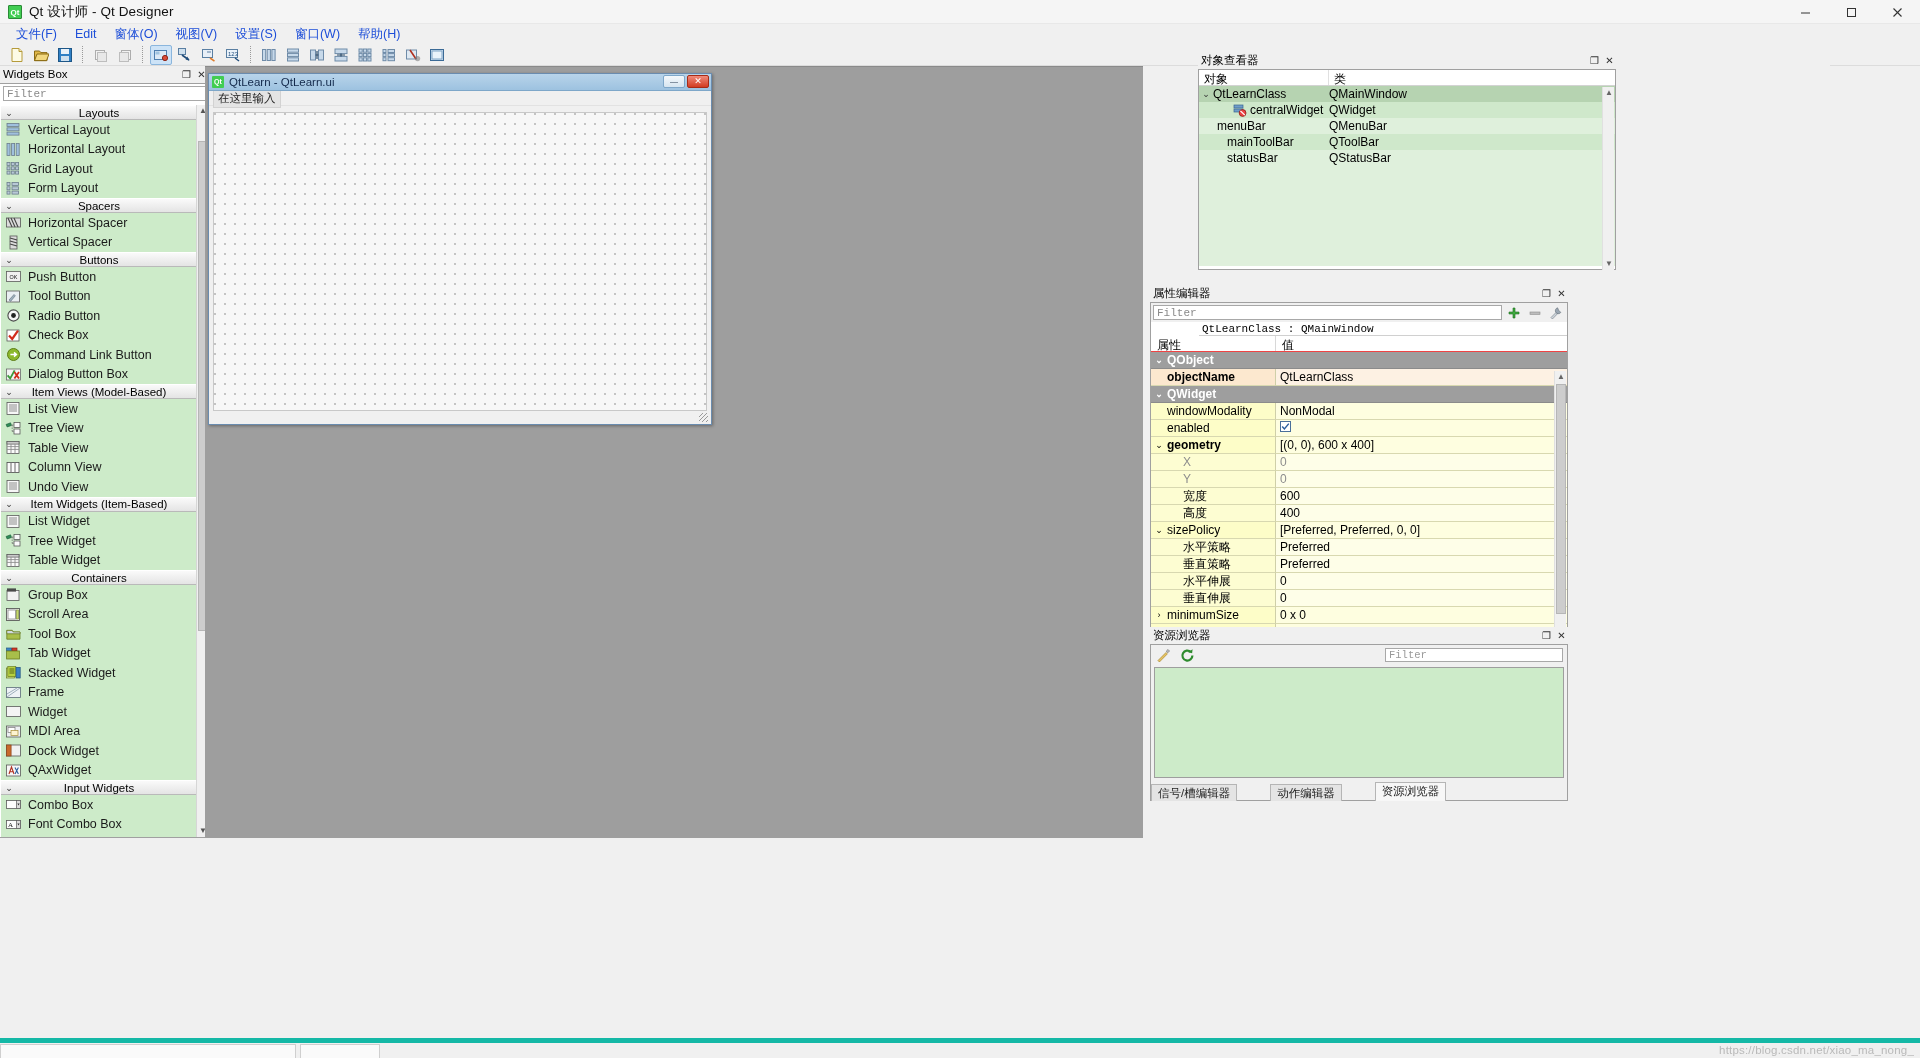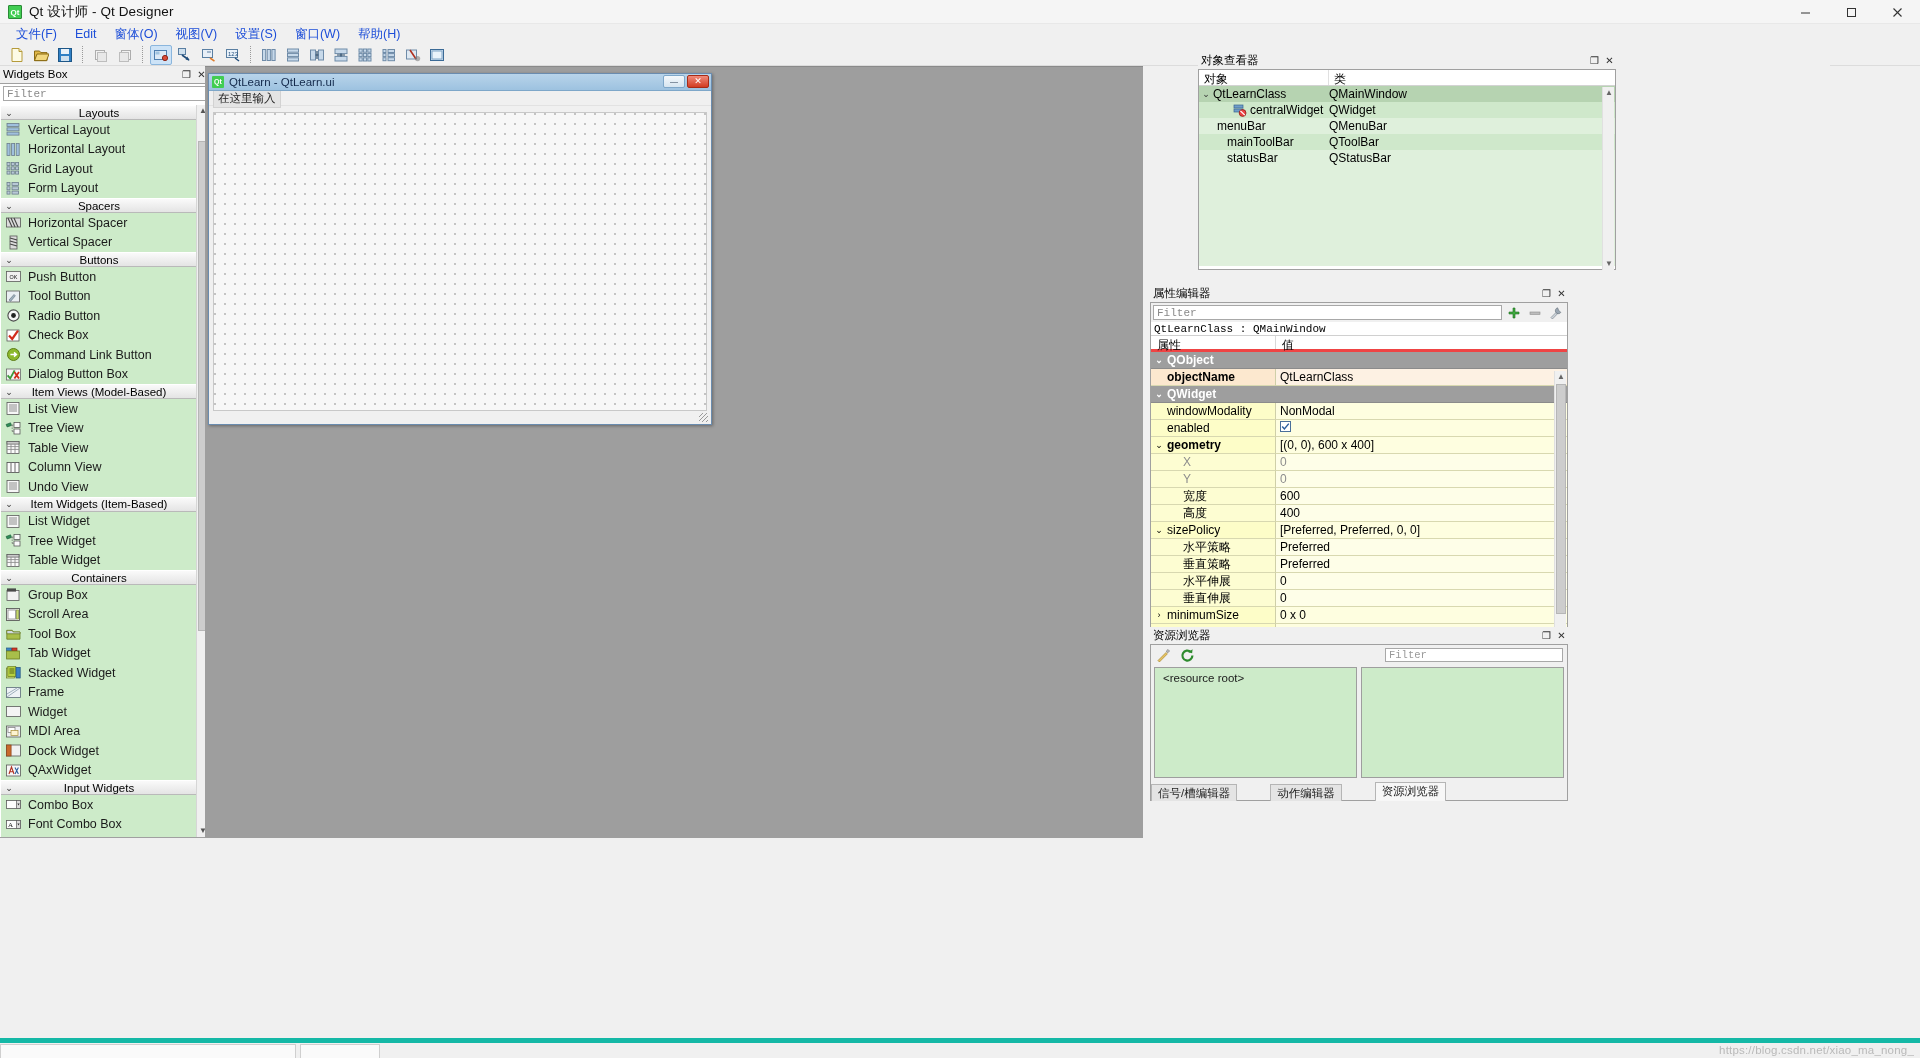--- a/index.html
+++ b/index.html
@@ -196,24 +196,24 @@
     height:19px; display:flex; align-items:center; background:#f0f0f0; padding:0 2px; gap:3px;
   }
   .pe-filter{
     flex:1; height:15px; background:#fff; border:1px solid #a8a8a8;
     font-family:"Liberation Mono", monospace; font-size:11px; color:#8a8a8a;
     display:flex; align-items:center; padding:0 3px;
   }
   .pe-tb{ width:18px;height:16px;display:flex;align-items:center;justify-content:center;}
   .pe-objline{
     height:14px; background:#fff; font-family:"Liberation Mono", monospace; font-size:11px;
-    display:flex; align-items:center; padding-left:3px; border-bottom:1px solid #d0d0d0;
+    display:flex; align-items:center; padding-left:3px; border-bottom:1px solid #d0d0d0;margin-left:48px;
   }
   .pe-head{
-    height:16px; display:flex; background:#fff; border-bottom:3px solid #ef4444; font-size:12px;
+    height:16px; display:flex; background:#fff; border-bottom:1px solid #ef4444; font-size:12px;
   }
   .pe-head .h1{ width:125px; padding:1px 6px; border-right:1px solid #d8d8d8;}
   .pe-head .h2{ flex:1; padding:1px 6px; }
   .pe-rows{ font-size:12px; }
   .pr{ height:17px; display:flex; align-items:center; }
   .pr .n{
     width:125px; display:flex; align-items:center; height:17px;
     border-right:1px solid #cfcfa8; border-bottom:1px solid #d8d8b0;
   }
   .pr .v{
@@ -1039,23 +1039,20 @@
         </div>
         <div class="pe-tb">
           <svg width="15" height="15" viewBox="0 0 15 15">
               <path d="M12.4 7.5a5 5 0 1 1-1.6-3.6" fill="none" stroke="#2e8b2e" stroke-width="2.2"></path>
               <path d="M12.6 1.2 12.1 5.3 8.1 4.3z" fill="#2e8b2e"></path>
             </svg>
         </div>
       </div>
       <div class="rb-filter">Filter</div>
       <div class="rb-panes">
-        <div class="rb-pane">
-          <div class="rb-root">&lt;resource root&gt;</div>
-        </div>
         <div class="rb-pane"></div>
       </div>
     </div>
     <div class="rb-tabs">
       <div class="rb-tab">信号/槽编辑器</div>
       <div class="rb-tab">动作编辑器</div>
       <div class="rb-tab active">资源浏览器</div>
     </div>
   </div>
 

